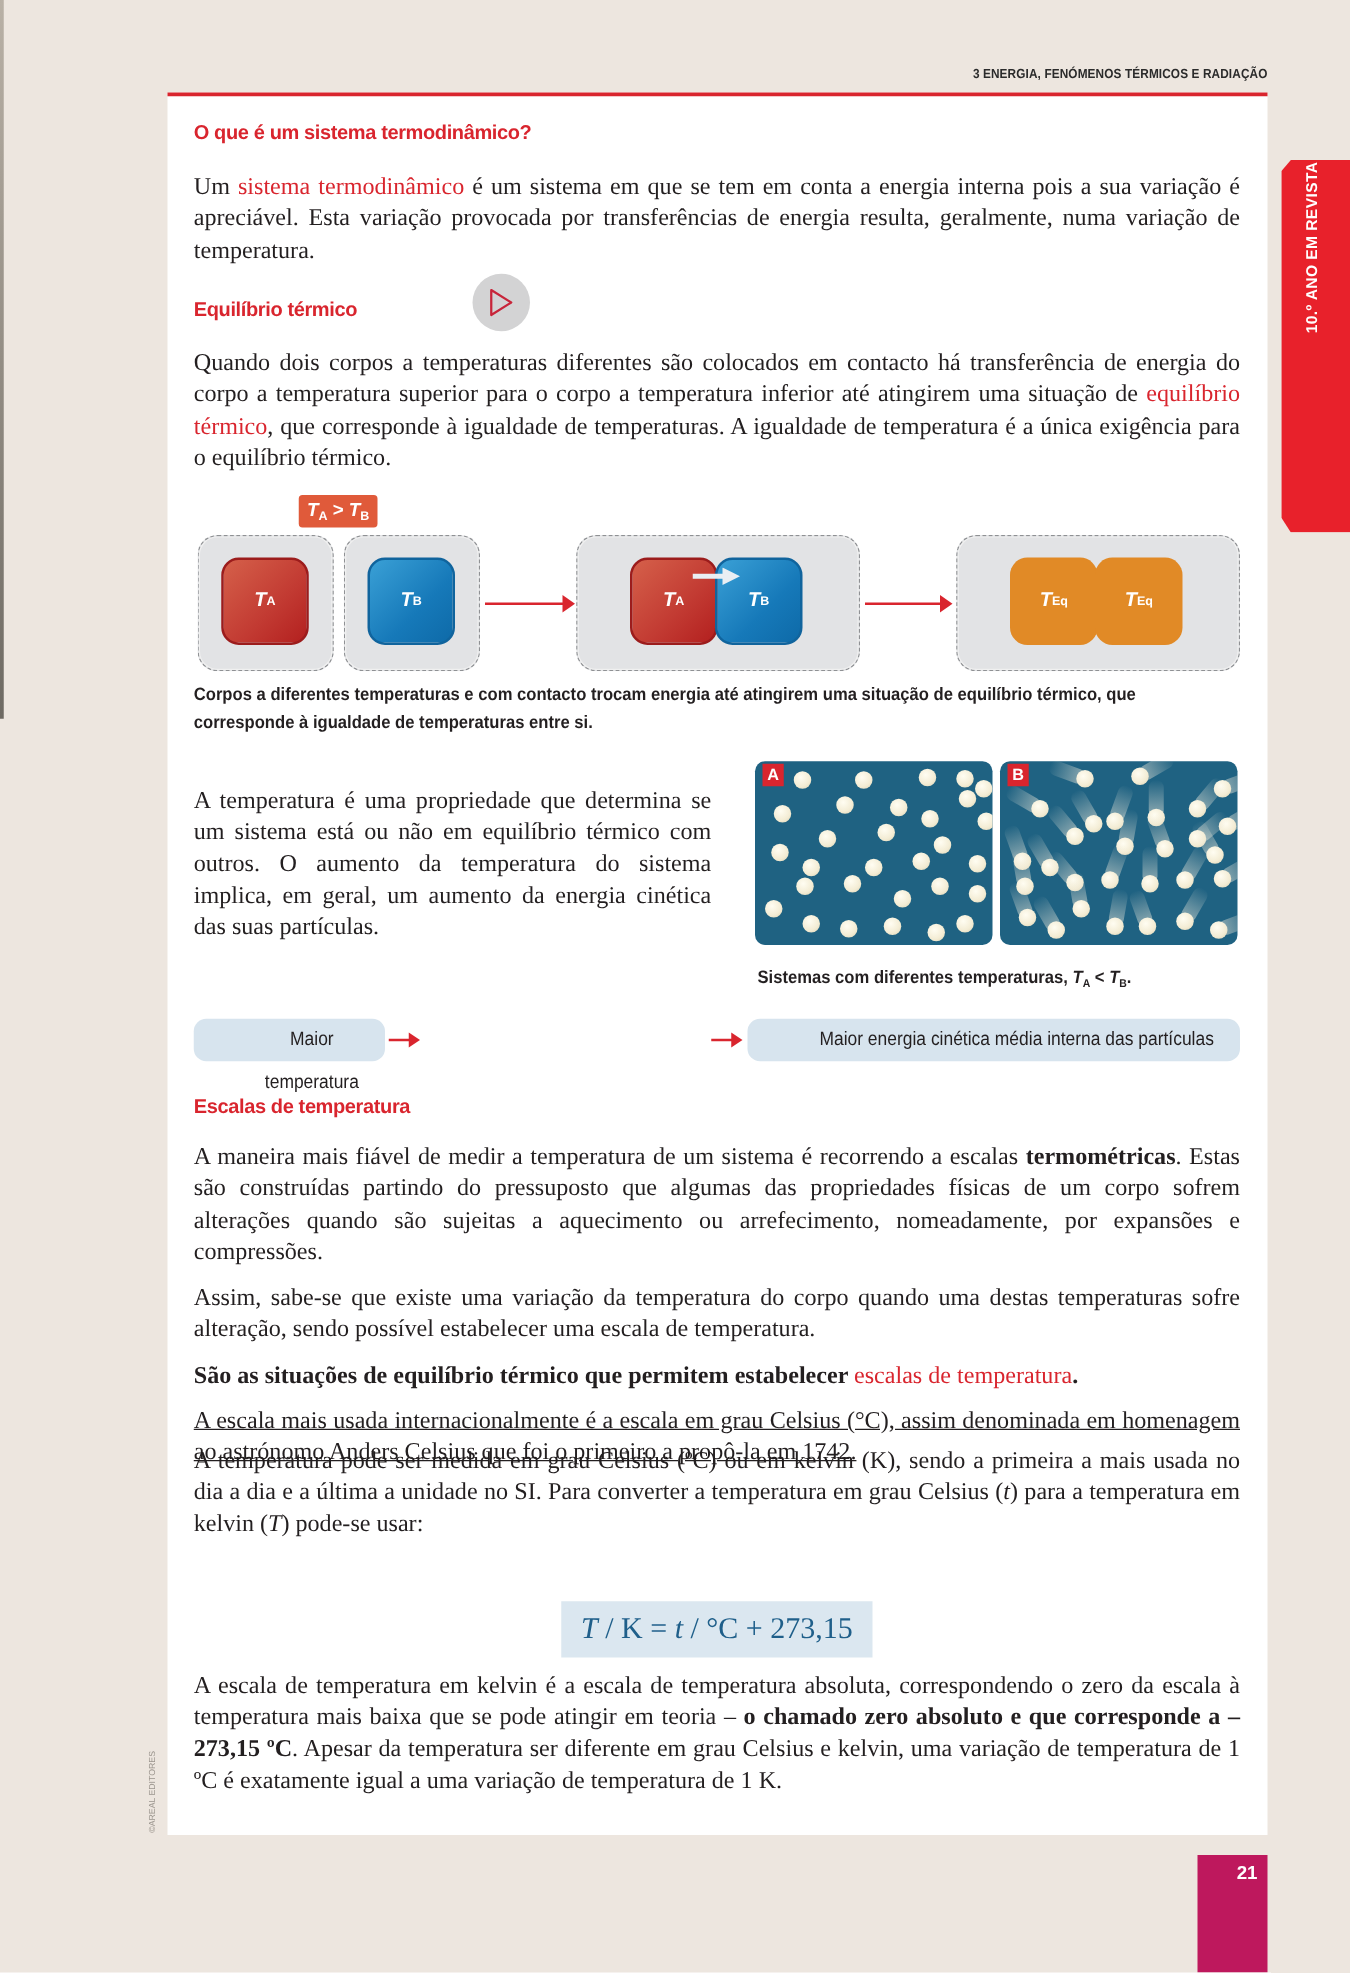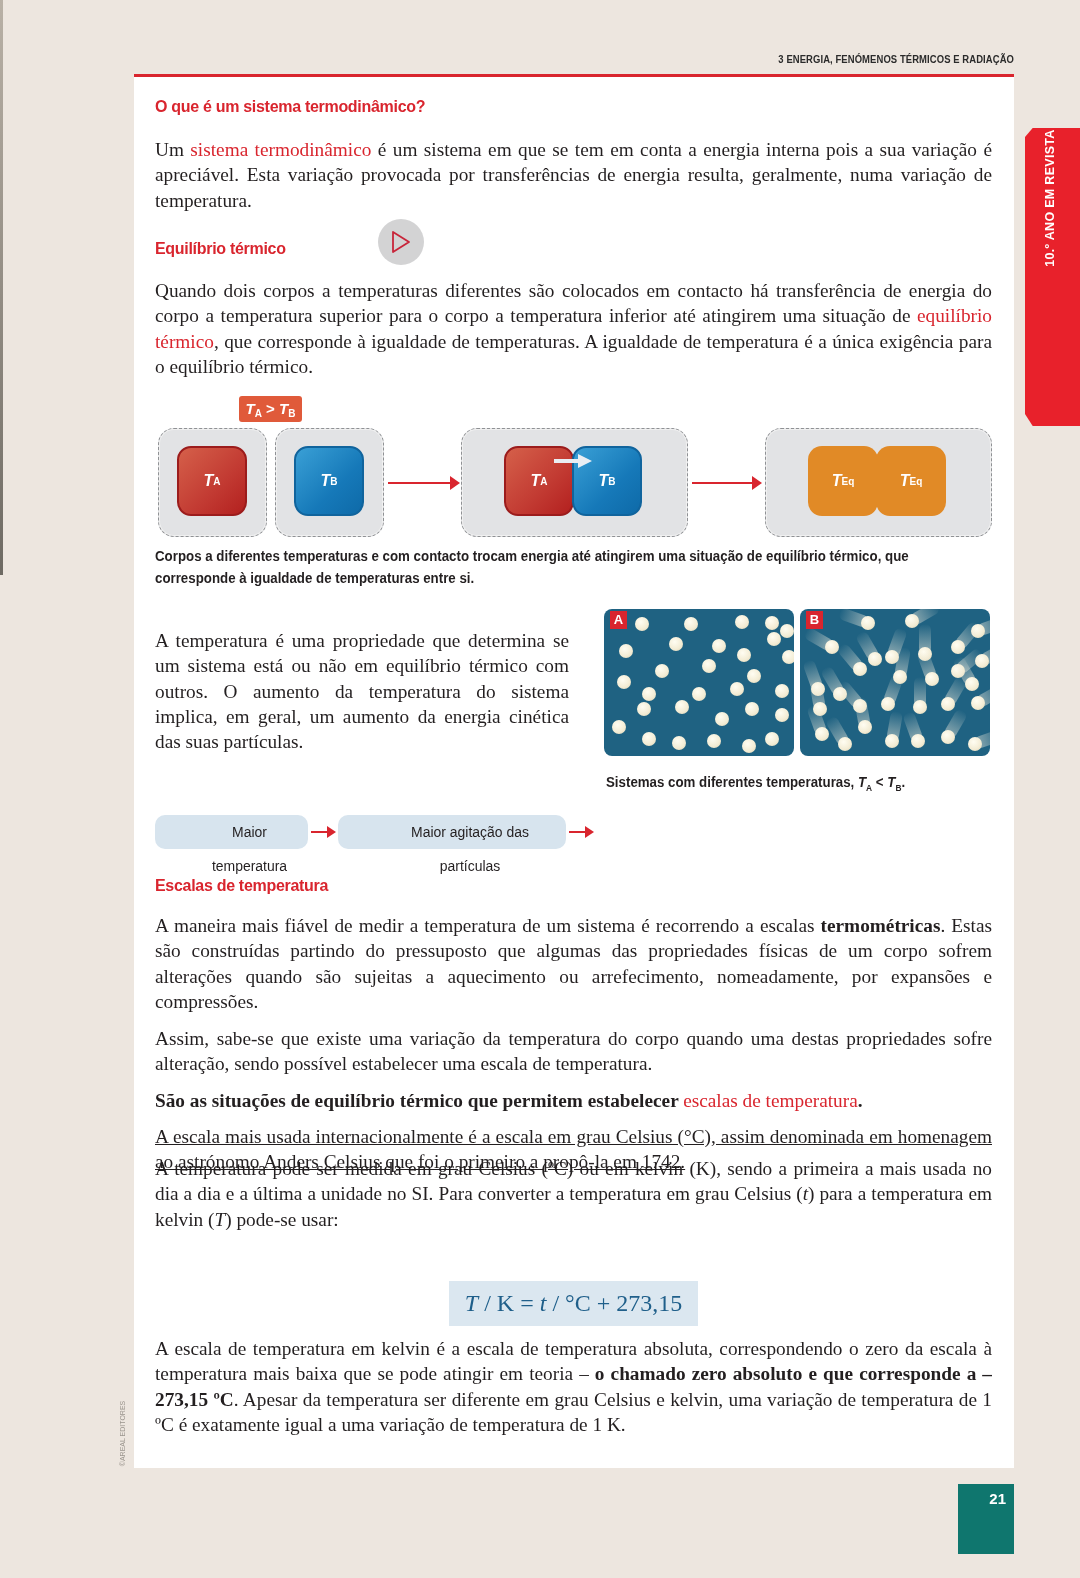--- a/index.html
+++ b/index.html
@@ -46,22 +46,22 @@
   }
   .copyright {
     position: absolute; left: 116px; top: 1398px; width: 14px; height: 70px;
     display: flex; align-items: center; justify-content: center;
   }
   .copyright span {
     transform: rotate(-90deg); white-space: nowrap;
     font-family: "Liberation Sans", sans-serif; font-size: 7px; color: #9a948d;
   }
   .page-num {
-    position: absolute; left: 958px; top: 1484px; width: 56px; height: 70px;
-    background: #0f766e;
+    position: absolute; left: 958px; top: 1484px; width: 56px; height: 94px;
+    background: #be185d;
   }
   .page-num span {
     position: absolute; right: 8px; top: 6px;
     font-family: "Liberation Sans", sans-serif; font-weight: bold;
     font-size: 15px; color: #fff;
   }
 
   .content { position: absolute; left: 155px; width: 837px; }
   h2 {
     font-family: "Liberation Sans", sans-serif;
@@ -325,27 +325,27 @@
     <div class="dot" style="left: 141px; top: 121px;"></div>
     <div class="trail" style="left: 169px; top: 105px; transform: rotate(70deg);"></div>
     <div class="dot" style="left: 168px; top: 128px;"></div>
   </div>
 
 <p class="caption" style="position:absolute; left:606px; top:771px;"><span>Sistemas com diferentes temperaturas, </span><i>T</i><sub style="font-size:9px">A</sub><span> &lt; </span><i>T</i><sub style="font-size:9px">B</sub><span>.</span></p>
 
 <div class="flow" style="left:155px; width:837px;">
   <div class="pill" style="left:0; width:153px;"><span>Maior temperatura</span></div>
   <div class="flow-arrow" style="left:156px; width:20px;"></div>
-  <div class="pill" style="left:183px; width:228px;"><span>Maior agitação das partículas</span></div>
   <div class="flow-arrow" style="left:414px; width:20px;"></div>
+  <div class="pill" style="left:443px; width:394px;"><span>Maior energia cinética média interna das partículas</span></div>
 </div>
 
 <h2 class="content" style="top:877px;">Escalas de temperatura</h2>
 <p class="content body-text" style="top:913px;"><span>A maneira mais fiável de medir a temperatura de um sistema é recorrendo a escalas </span><b>termométricas</b><span>. Estas são construídas partindo do pressuposto que algumas das propriedades físicas de um corpo sofrem alterações quando são sujeitas a aquecimento ou arrefecimento, nomeadamente, por expansões e compressões.</span></p>
-<p class="content body-text" style="top:1026px;">Assim, sabe-se que existe uma variação da temperatura do corpo quando uma destas propriedades sofre alteração, sendo possível estabelecer uma escala de temperatura.</p>
+<p class="content body-text" style="top:1026px;">Assim, sabe-se que existe uma variação da temperatura do corpo quando uma destas temperaturas sofre alteração, sendo possível estabelecer uma escala de temperatura.</p>
 <p class="content body-text" style="top:1088px;"><b>São as situações de equilíbrio térmico que permitem estabelecer </b><span class="red">escalas de temperatura</span><b>.</b></p>
 <p class="content body-text" style="top:1124px;text-decoration:underline;">A escala mais usada internacionalmente é a escala em grau Celsius (°C), assim denominada em homenagem ao astrónomo Anders Celsius que foi o primeiro a propô-la em 1742.</p>
 <p class="content body-text" style="top:1156px;"><span>A temperatura pode ser medida em grau Celsius (ºC) ou em kelvin (K), sendo a primeira a mais usada no dia a dia e a última a unidade no SI. Para converter a temperatura em grau Celsius (</span><i>t</i><span>) para a temperatura em kelvin (</span><i>T</i><span>) pode-se usar:</span></p>
 
 <div class="formula"><i>T</i><span> / K = </span><i>t</i><span> / °C + 273,15</span></div>
 
 <p class="content body-text" style="top:1336px;"><span>A escala de temperatura em kelvin é a escala de temperatura absoluta, correspondendo o zero da escala à temperatura mais baixa que se pode atingir em teoria – </span><b>o chamado zero absoluto e que corresponde a – 273,15 ºC</b><span>. Apesar da temperatura ser diferente em grau Celsius e kelvin, uma variação de temperatura de 1 ºC é exatamente igual a uma variação de temperatura de 1 K.</span></p>
 
 <div class="copyright">
     <span>©AREAL EDITORES</span>

